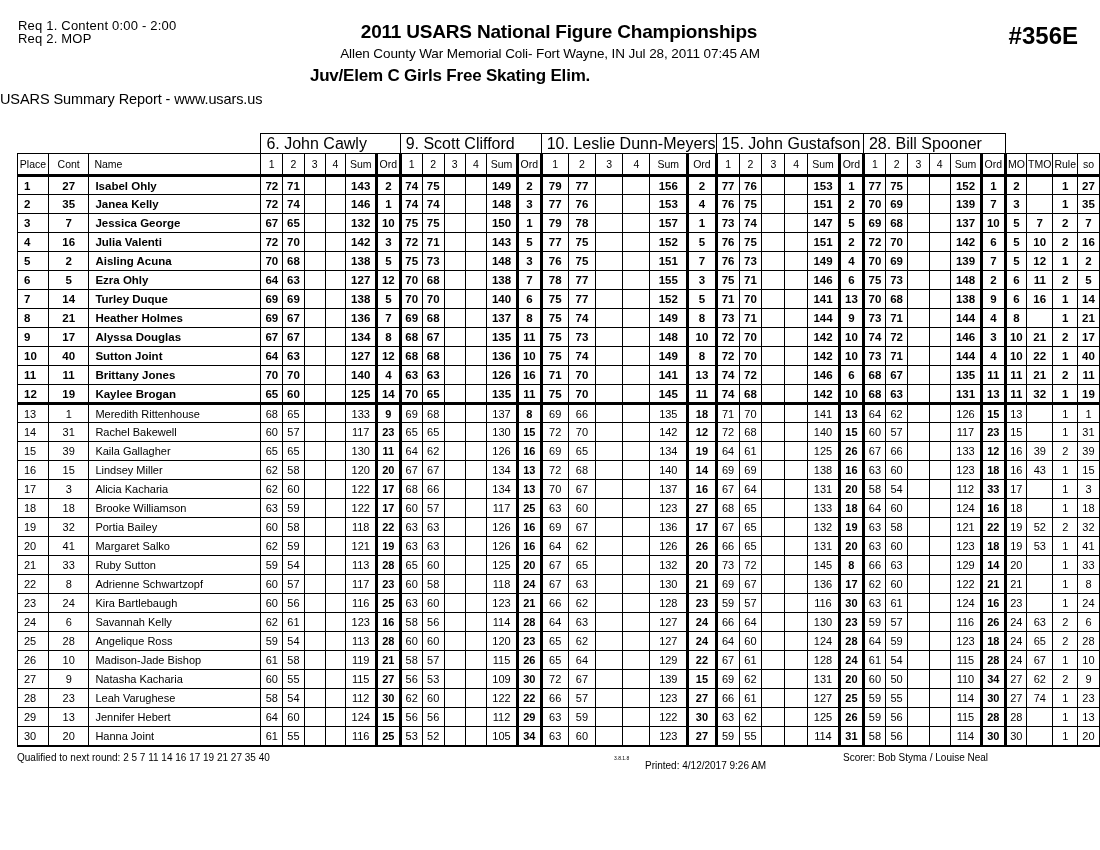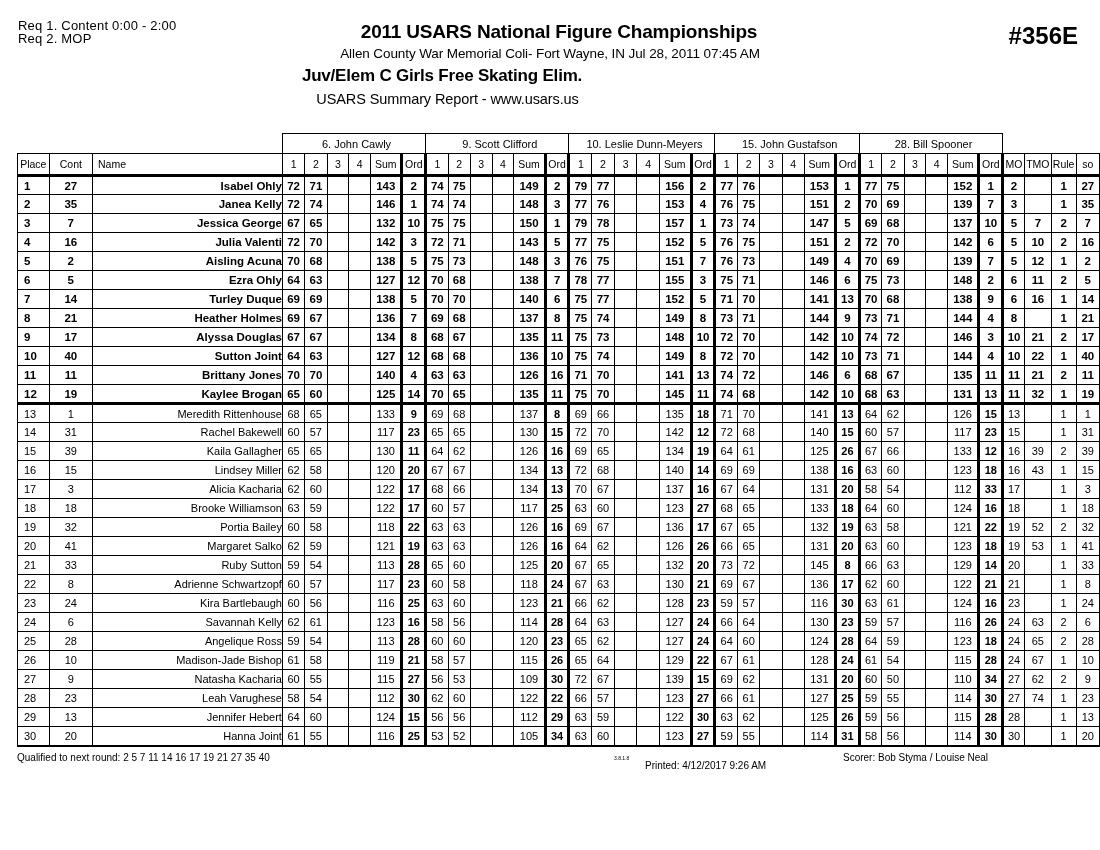--- a/index.html
+++ b/index.html
@@ -26,35 +26,35 @@
   }
   .eventno {
     position:absolute; right:22px; top:22px;
     font-size:24px; font-weight:bold;
   }
   .title2 {
     position:absolute; left:0; top:46px; width:1100px; text-align:center;
     font-size:13.5px; letter-spacing:-.1px;
   }
   .title3 {
-    position:absolute; left:0; top:66px; width:884px; text-align:center;
+    position:absolute; left:8px; top:66px; width:884px; text-align:center;
     font-size:17px; font-weight:bold; letter-spacing:-.2px;
   }
   .title4 {
-    position:absolute; left:0; top:91px; width:895px; text-align:center;
+    position:absolute; left:0; top:91px; width:895px; 
     font-size:14.5px; letter-spacing:-.1px;
   }
 
   
   .tblwrap { position:absolute; left:17px; top:133px; }
   table.res { border-collapse:collapse; font-size:11px; }
   table.res td, table.res th { padding:0; font-weight:normal; }
 
   .jhdr {
-    height:20px; font-size:11px; text-align:center;
+    height:20px; font-size:16px; text-align:left;
     border:1px solid #000; padding-left:5px !important;
     white-space:nowrap;
   }
   .jhdr-blank { border:none; }
 
   .sub {
     height:22px; text-align:center; border:1px solid #000;
     font-size:10.5px;
   }
   .sub.place { width:32px; }
@@ -65,21 +65,21 @@
   .ord { width:24px; }
   .mo  { width:22px; }
   .tmo { width:27px; }
   .rule{ width:25px; }
   .so  { width:24px; }
 
   
   .ord, td.ord { border-left:3px solid #000 !important; border-right:3px solid #000 !important; }
 
   tr.row td { height:19px; border:1px solid #000; text-align:center; }
-  tr.row td.nm { text-align:right; padding-left:6px !important; }
+  tr.row td.nm { text-align:left; padding-left:6px !important; }
   tr.row td.pl { text-align:left; padding-left:6px !important; }
   tr.row.qual td { font-weight:bold; font-size:11.5px; }
   tr.row td.ord { font-weight:bold; }
   tr.row.qual td.ord { font-weight:bold; }
 
   tr.lastqual td { border-bottom:3px solid #000 !important; }
   tr.hdrsub td { border-bottom:3px solid #000; }
   tr.lastrow td { border-bottom:2px solid #000; }
 
   

